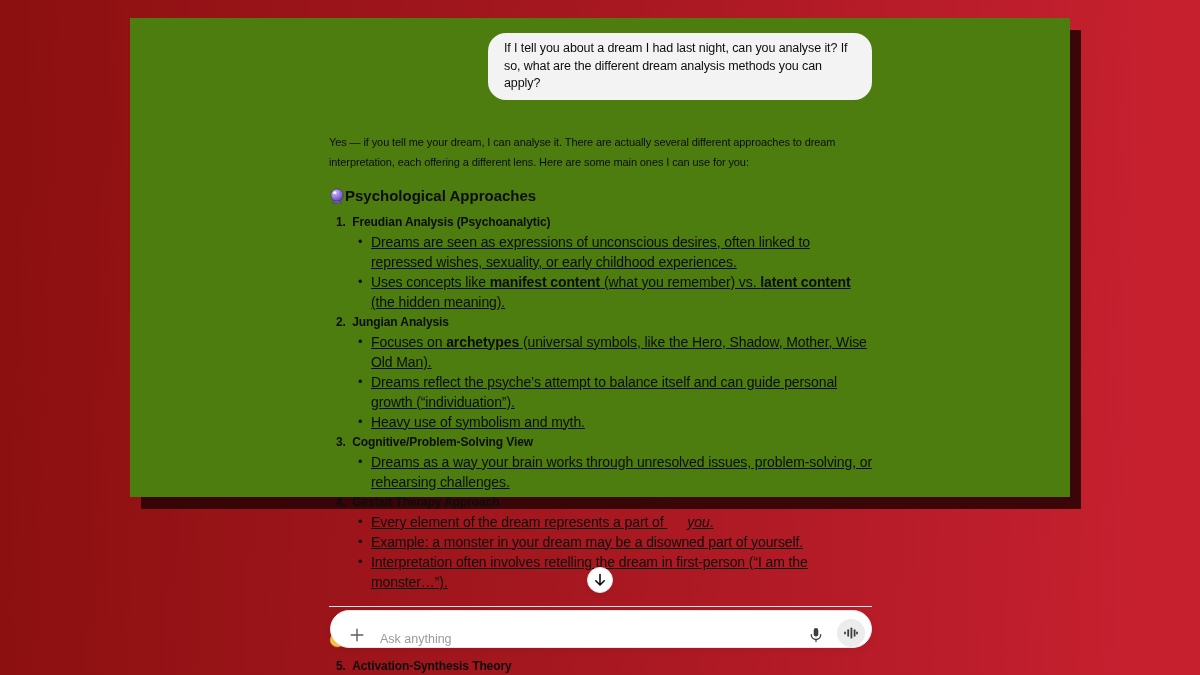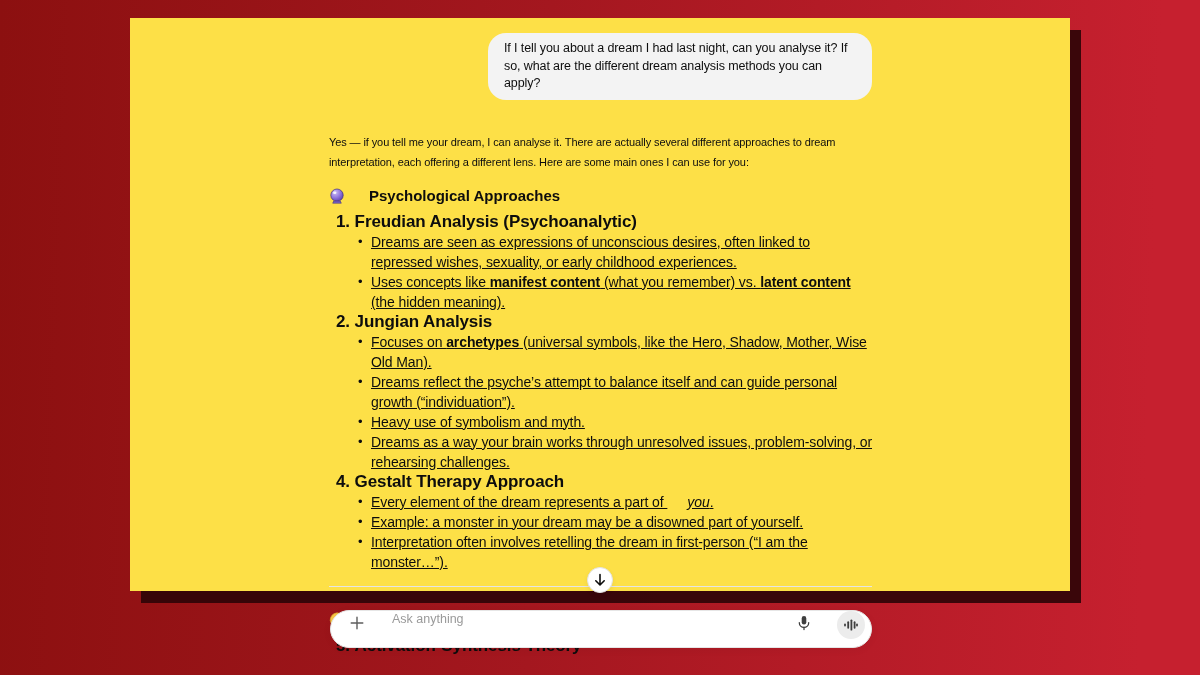--- a/index.html
+++ b/index.html
@@ -5,61 +5,61 @@
 <style>
   * { box-sizing: border-box; }
   html, body { margin: 0; padding: 0; }
   body {
     width: 1200px; height: 675px; overflow: hidden;
     background: linear-gradient(92deg, #8c1010 0%, #a4171f 45%, #c6202f 95%);
     font-family: "Liberation Sans", "DejaVu Sans", sans-serif;
     position: relative;
   }
   .card {
-    position: absolute; left: 130px; top: 18px; width: 940px; height: 573px;
-    background: #fde047;
+    position: absolute; left: 130px; top: 18px; width: 940px; height: 479px;
+    background: #4d7c0f;
     box-shadow: 11px 12px 0 rgba(47, 4, 8, 0.92);
   }
   .thread {
     position: absolute; left: 199px; top: 0; width: 543px;
     color: #0d0d0d;
   }
   .bubble-row { display: flex; justify-content: flex-end; margin-top: 15px; }
   .bubble {
     background: #f3f3f3; border-radius: 18px; padding: 7px 16px;
     font-size: 12.5px; line-height: 17.5px; max-width: 384px;
     letter-spacing: -0.1px; color: #0d0d0d;
   }
   .intro { margin: 32px 0 0; font-size: 11px; line-height: 20px; letter-spacing: -0.1px; }
   .section-h {
     margin: 14px 0 6px; font-size: 15px; line-height: 20px; font-weight: 700;
-    display: flex; align-items: center; gap: 24px;
+    display: flex; align-items: center; gap: 0;
   }
   .emoji { display: inline-flex; width: 16px; height: 16px; }
   .emoji svg { width: 16px; height: 16px; }
-  .item-row { padding-left: 7px; line-height: 20px; font-size: 17px; letter-spacing: -0.1px; }
+  .item-row { padding-left: 7px; line-height: 20px; font-size: 12px; letter-spacing: -0.1px; }
   .num { display: inline-block; min-width: 13px; font-weight: 700; }
   .item-title { font-weight: 700; }
   .bullet {
     position: relative; padding-left: 42px; line-height: 20px;
     font-size: 14px; letter-spacing: -0.1px; text-decoration: underline;
   }
   .bullet::before { content: "\2022"; position: absolute; left: 29px; top: 0; font-size: 13px; }
   .divider { border: none; border-top: 1px solid #e5e5e5; margin: 14px 0 23px; }
   .scrollbtn {
     position: absolute; left: 457px; top: 549px; width: 26px; height: 26px;
     border-radius: 50%; background: #fff; border: 1px solid #e3e3e3;
     display: flex; align-items: center; justify-content: center;
     box-shadow: 0 2px 5px rgba(0,0,0,0.06); cursor: pointer; padding: 0;
   }
   .composer {
     position: absolute; left: 200px; top: 592px; width: 542px; height: 38px;
     border-radius: 24px; background: #fff; border: 1px solid #e6e6e6;
     box-shadow: 0 2px 8px rgba(0,0,0,0.05);
-    display: flex; align-items: flex-start; gap: 21px; padding: 0 6px 0 14px;
+    display: flex; align-items: flex-end; gap: 9px; padding: 0 6px 0 14px;
   }
   .composer input {
     flex: 1; border: none; outline: none; background: transparent;
     font-size: 12.5px; color: #0d0d0d;
     font-family: "Liberation Sans", "DejaVu Sans", sans-serif;
   }
   .composer input::placeholder { color: #9a9a9a; }
   .iconbtn {
     width: 24px; height: 24px; display: flex; align-items: center; justify-content: center;
     background: transparent; border: none; cursor: pointer; padding: 0;
@@ -98,20 +98,21 @@
           </span>
           <span>Psychological Approaches</span>
         </div>
         <div class="item-row"><span class="num">1.</span> <span class="item-title">Freudian Analysis (Psychoanalytic)</span></div>
         <div class="bullet"><span>Dreams are seen as expressions of unconscious desires, often linked to repressed wishes, sexuality, or early childhood experiences.</span></div>
         <div class="bullet"><span>Uses concepts like </span><span style="font-weight: 700; margin-top: 28px;">manifest content</span><span> (what you remember) vs. </span><span style="font-weight: 700;">latent content</span><span> (the hidden meaning).</span></div>
         <div class="item-row"><span class="num">2.</span> <span class="item-title">Jungian Analysis</span></div>
         <div class="bullet"><span>Focuses on </span><span style="font-weight: 700;">archetypes</span><span> (universal symbols, like the Hero, Shadow, Mother, Wise Old Man).</span></div>
         <div class="bullet"><span>Dreams reflect the psyche’s attempt to balance itself and can guide personal growth (“individuation”).</span></div>
         <div class="bullet"><span>Heavy use of symbolism and myth.</span></div>
+        <div class="item-row"><span class="num">3.</span> <span class="item-title">Cognitive/Problem-Solving View</span></div>
         <div class="bullet"><span>Dreams as a way your brain works through unresolved issues, problem-solving, or rehearsing challenges.</span></div>
         <div class="item-row"><span class="num">4.</span> <span class="item-title">Gestalt Therapy Approach</span></div>
         <div class="bullet"><span>Every element of the dream represents a part of </span><span style="font-style: italic; margin-left: 20px;">you</span><span>.</span></div>
         <div class="bullet"><span>Example: a monster in your dream may be a disowned part of yourself.</span></div>
         <div class="bullet"><span>Interpretation often involves retelling the dream in first-person (“I am the monster…”).</span></div>
         <hr class="divider">
         <div class="section-h">
           <span class="emoji">
             <svg viewBox="0 0 16 16">
               <path d="M10.6 1.3A7 7 0 1 0 15 9.7 5.8 5.8 0 0 1 10.6 1.3Z" fill="#f7c648" stroke="#d99f2b" stroke-width="0.7" stroke-linejoin="round"></path>

